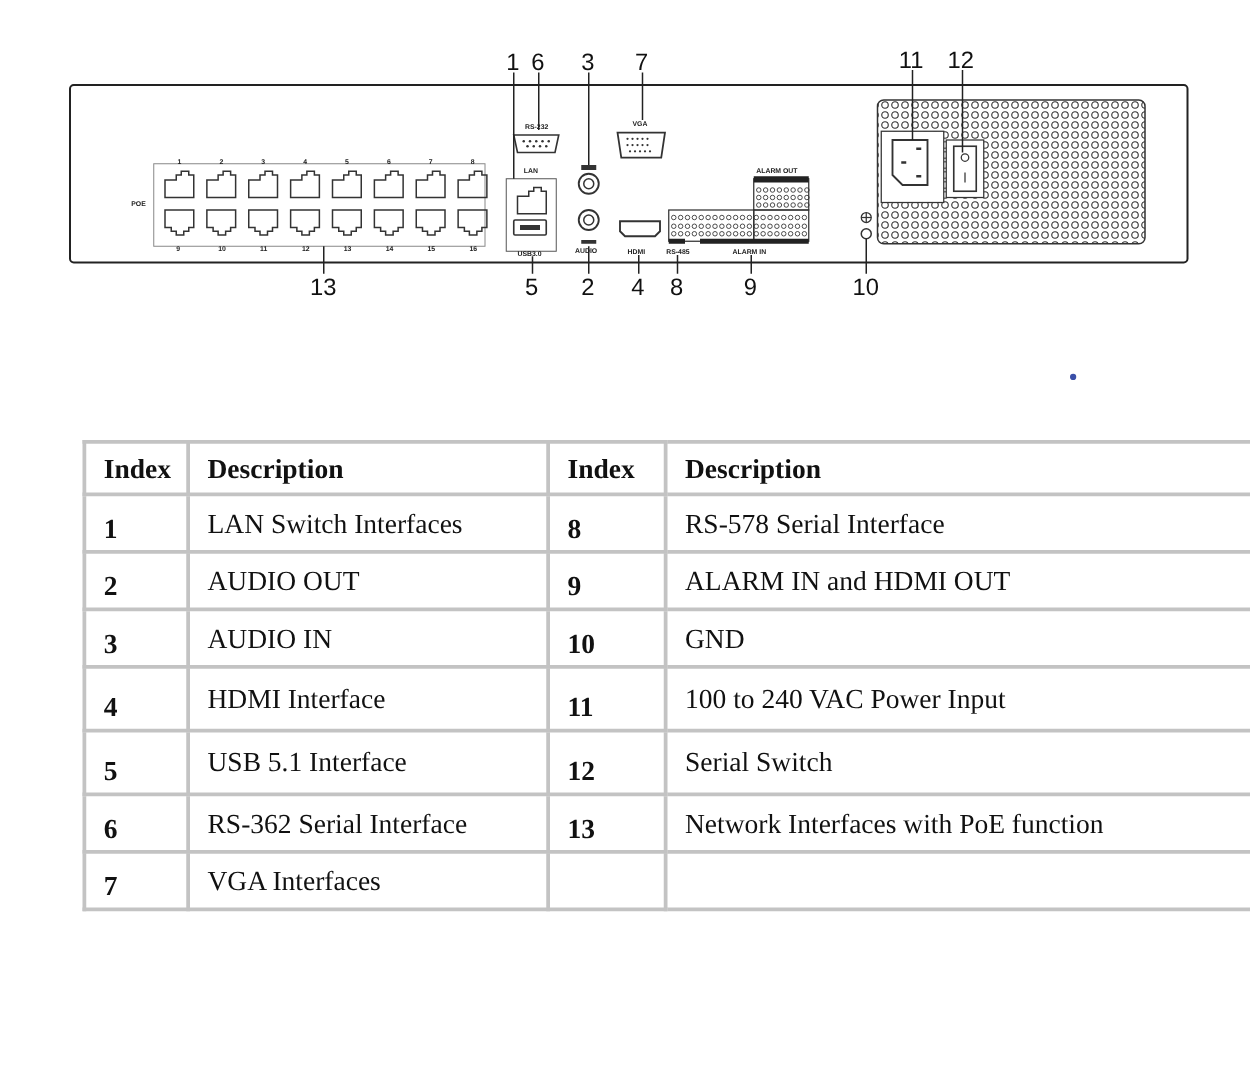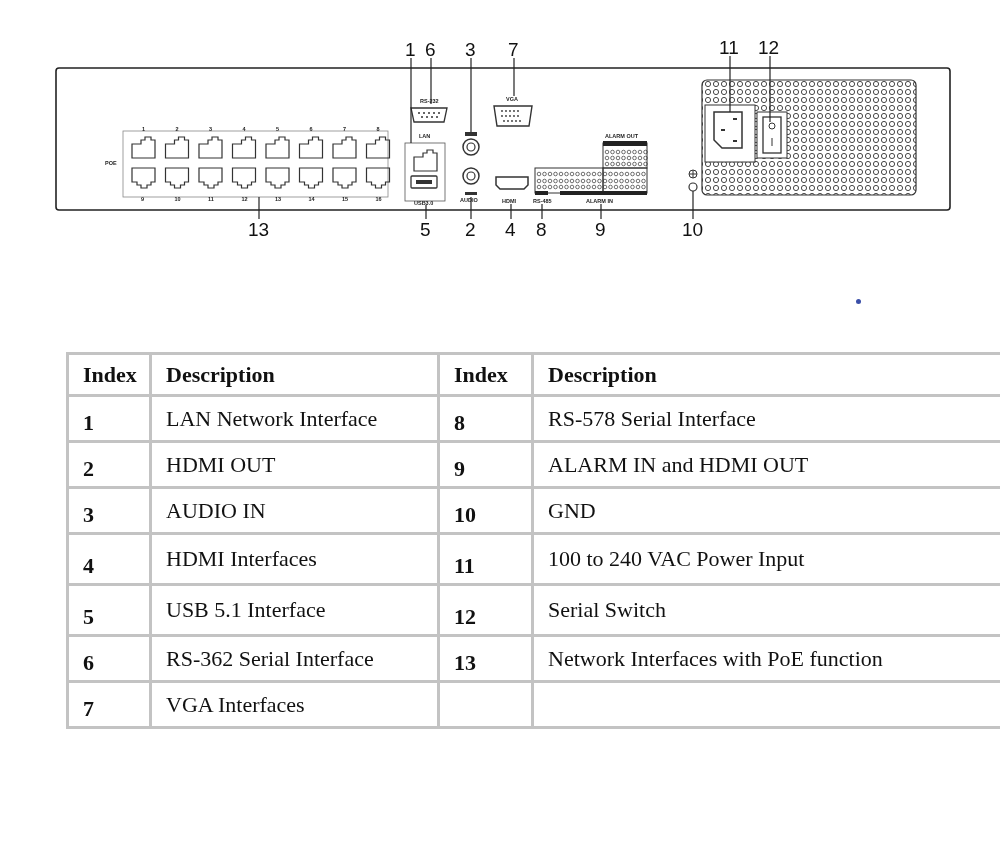--- a/index.html
+++ b/index.html
@@ -291,39 +291,39 @@
 <table class="spec">
   <tbody id="spec-body">
     <tr class="hdr">
       <td class="idx">Index</td>
       <td class="d1">Description</td>
       <td class="i2">Index</td>
       <td>Description</td>
     </tr>
   <tr>
         <td class="idx">1</td>
-        <td class="d1">LAN Network Interface</td>
+        <td class="d1">LAN Switch Interfaces</td>
         <td class="idx i2">8</td>
         <td>RS-578 Serial Interface</td>
       </tr>
       <tr>
         <td class="idx">2</td>
-        <td class="d1">HDMI OUT</td>
+        <td class="d1">AUDIO OUT</td>
         <td class="idx i2">9</td>
         <td>ALARM IN and HDMI OUT</td>
       </tr>
       <tr>
         <td class="idx">3</td>
         <td class="d1">AUDIO IN</td>
         <td class="idx i2">10</td>
         <td>GND</td>
       </tr>
       <tr class="tall">
         <td class="idx">4</td>
-        <td class="d1">HDMI Interfaces</td>
+        <td class="d1">HDMI Interface</td>
         <td class="idx i2">11</td>
         <td>100 to 240 VAC Power Input</td>
       </tr>
       <tr class="tall">
         <td class="idx">5</td>
         <td class="d1">USB 5.1 Interface</td>
         <td class="idx i2">12</td>
         <td>Serial Switch</td>
       </tr>
       <tr>

